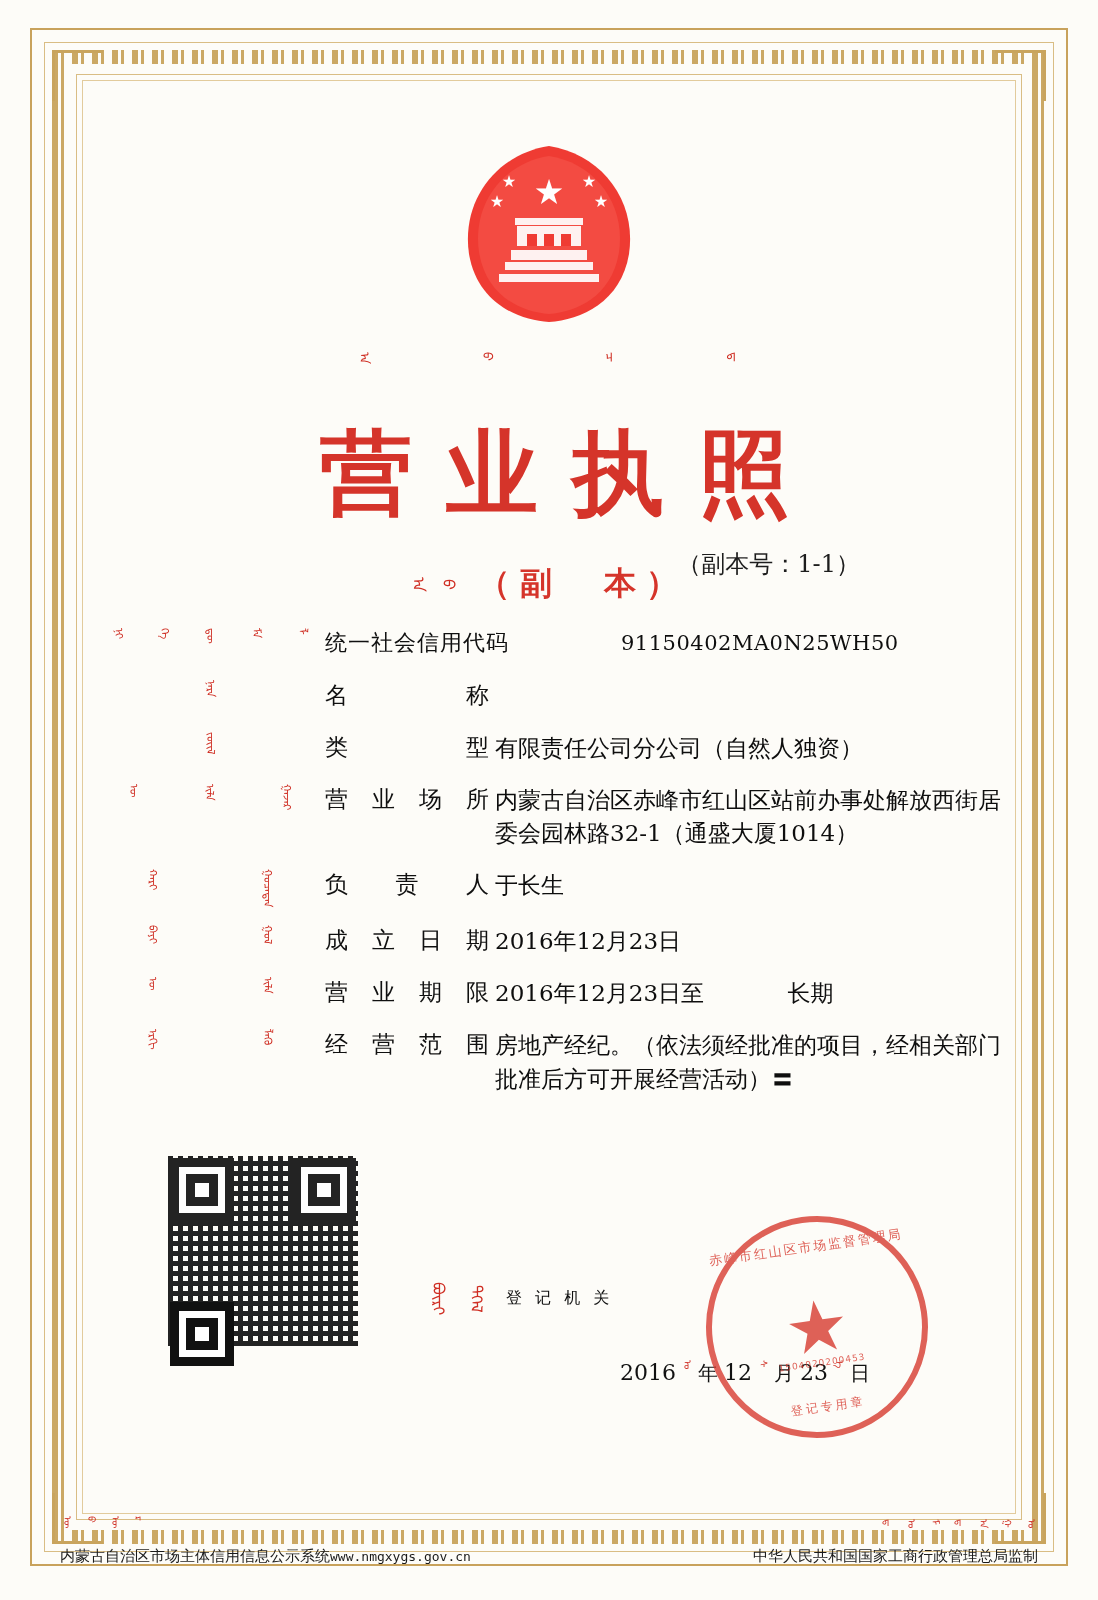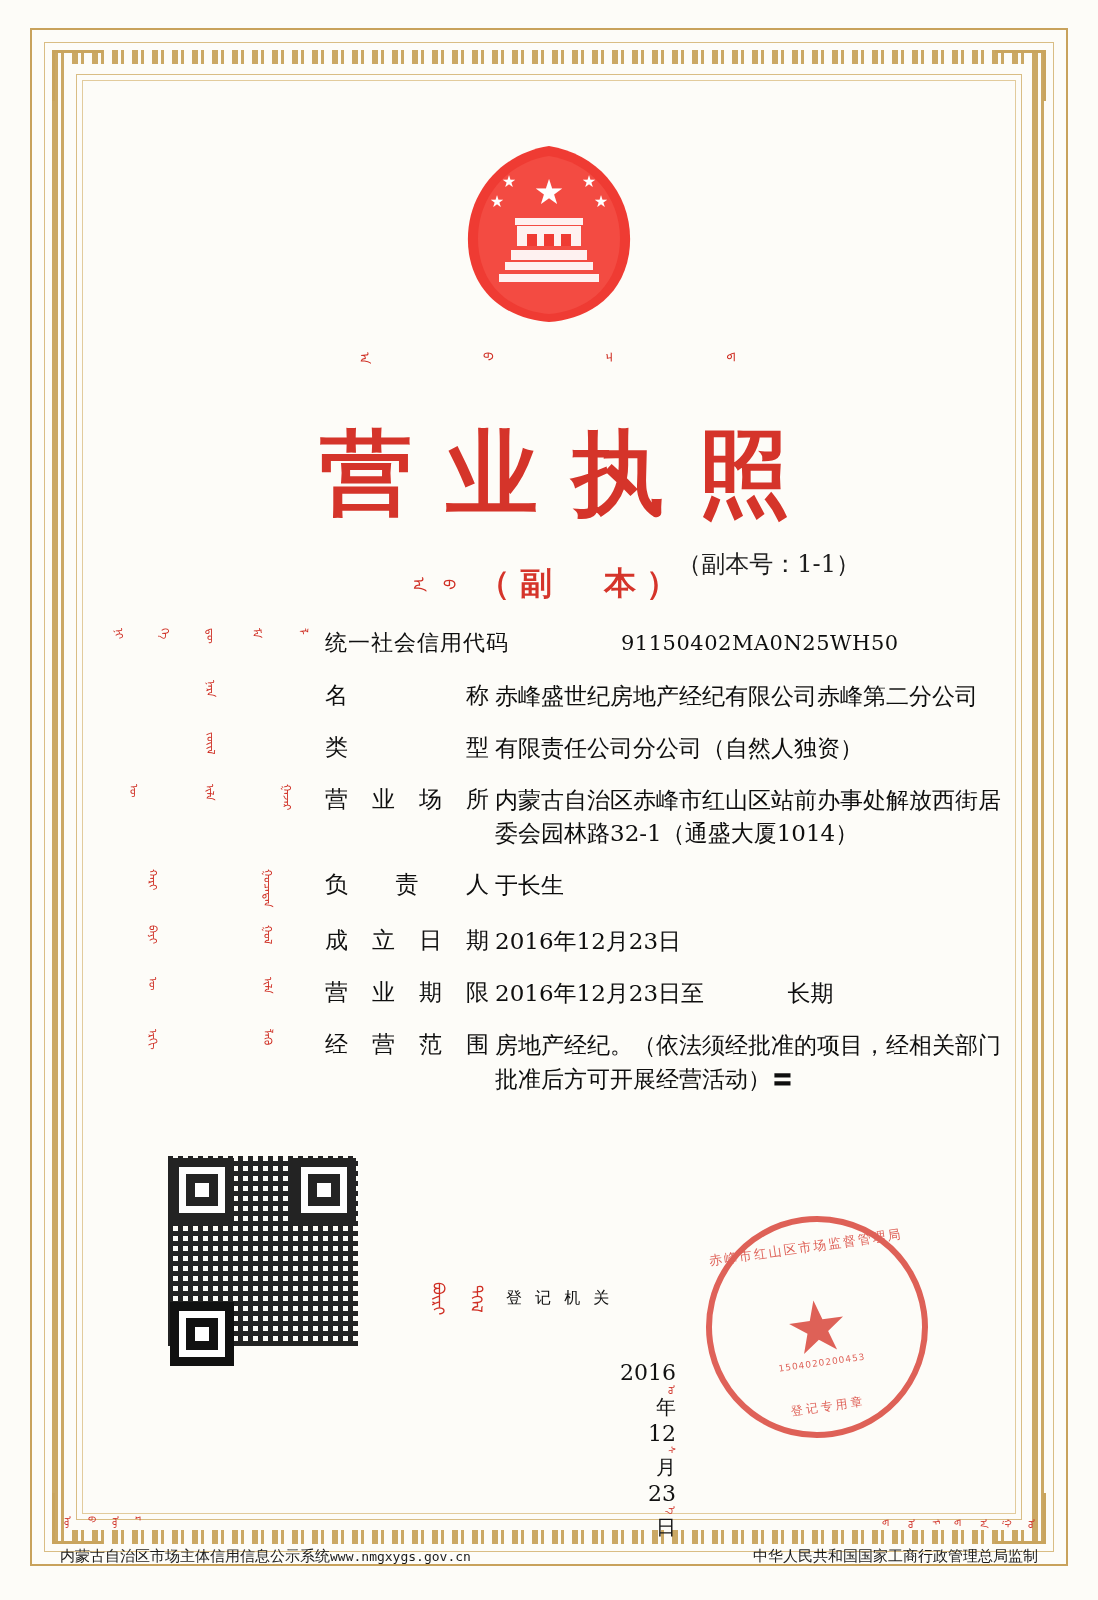--- a/index.html
+++ b/index.html
@@ -231,25 +231,25 @@
     font-family: "DejaVu Serif", serif;
     font-size: 16px;
     letter-spacing: 4px;
     color: #101010;
   }
   .date-line {
     position: absolute;
     left: 620px;
     top: 1360px;
     display: flex;
-    align-items: flex-end;
+    align-items: flex-start;
+    gap: 6px;
     font-family: "DejaVu Serif", serif;
     font-size: 22px;
     color: #111;
-    flex-direction: column;
   }
   .date-line .unit { font-size: 20px; }
   .date-line .mn-small { font-size: 10px; }
 
   
   .seal {
     position: absolute;
     left: 706px;
     top: 1216px;
     width: 210px;
@@ -396,21 +396,20 @@
     </div>
 
     <div class="row">
       <div class="lab-mn">
         <span class="mongol">ᠨᠡᠷᠡ</span>
       </div>
       <div class="lab-cn">
         <span>名</span>
         <span>称</span>
       </div>
-      <div class="val big">赤峰盛世纪房地产经纪有限公司赤峰第二分公司</div>
     </div>
 
     <div class="row">
       <div class="lab-mn">
         <span class="mongol">ᠵᠦᠢᠯ</span>
       </div>
       <div class="lab-cn">
         <span>类</span>
         <span>型</span>
       </div>

